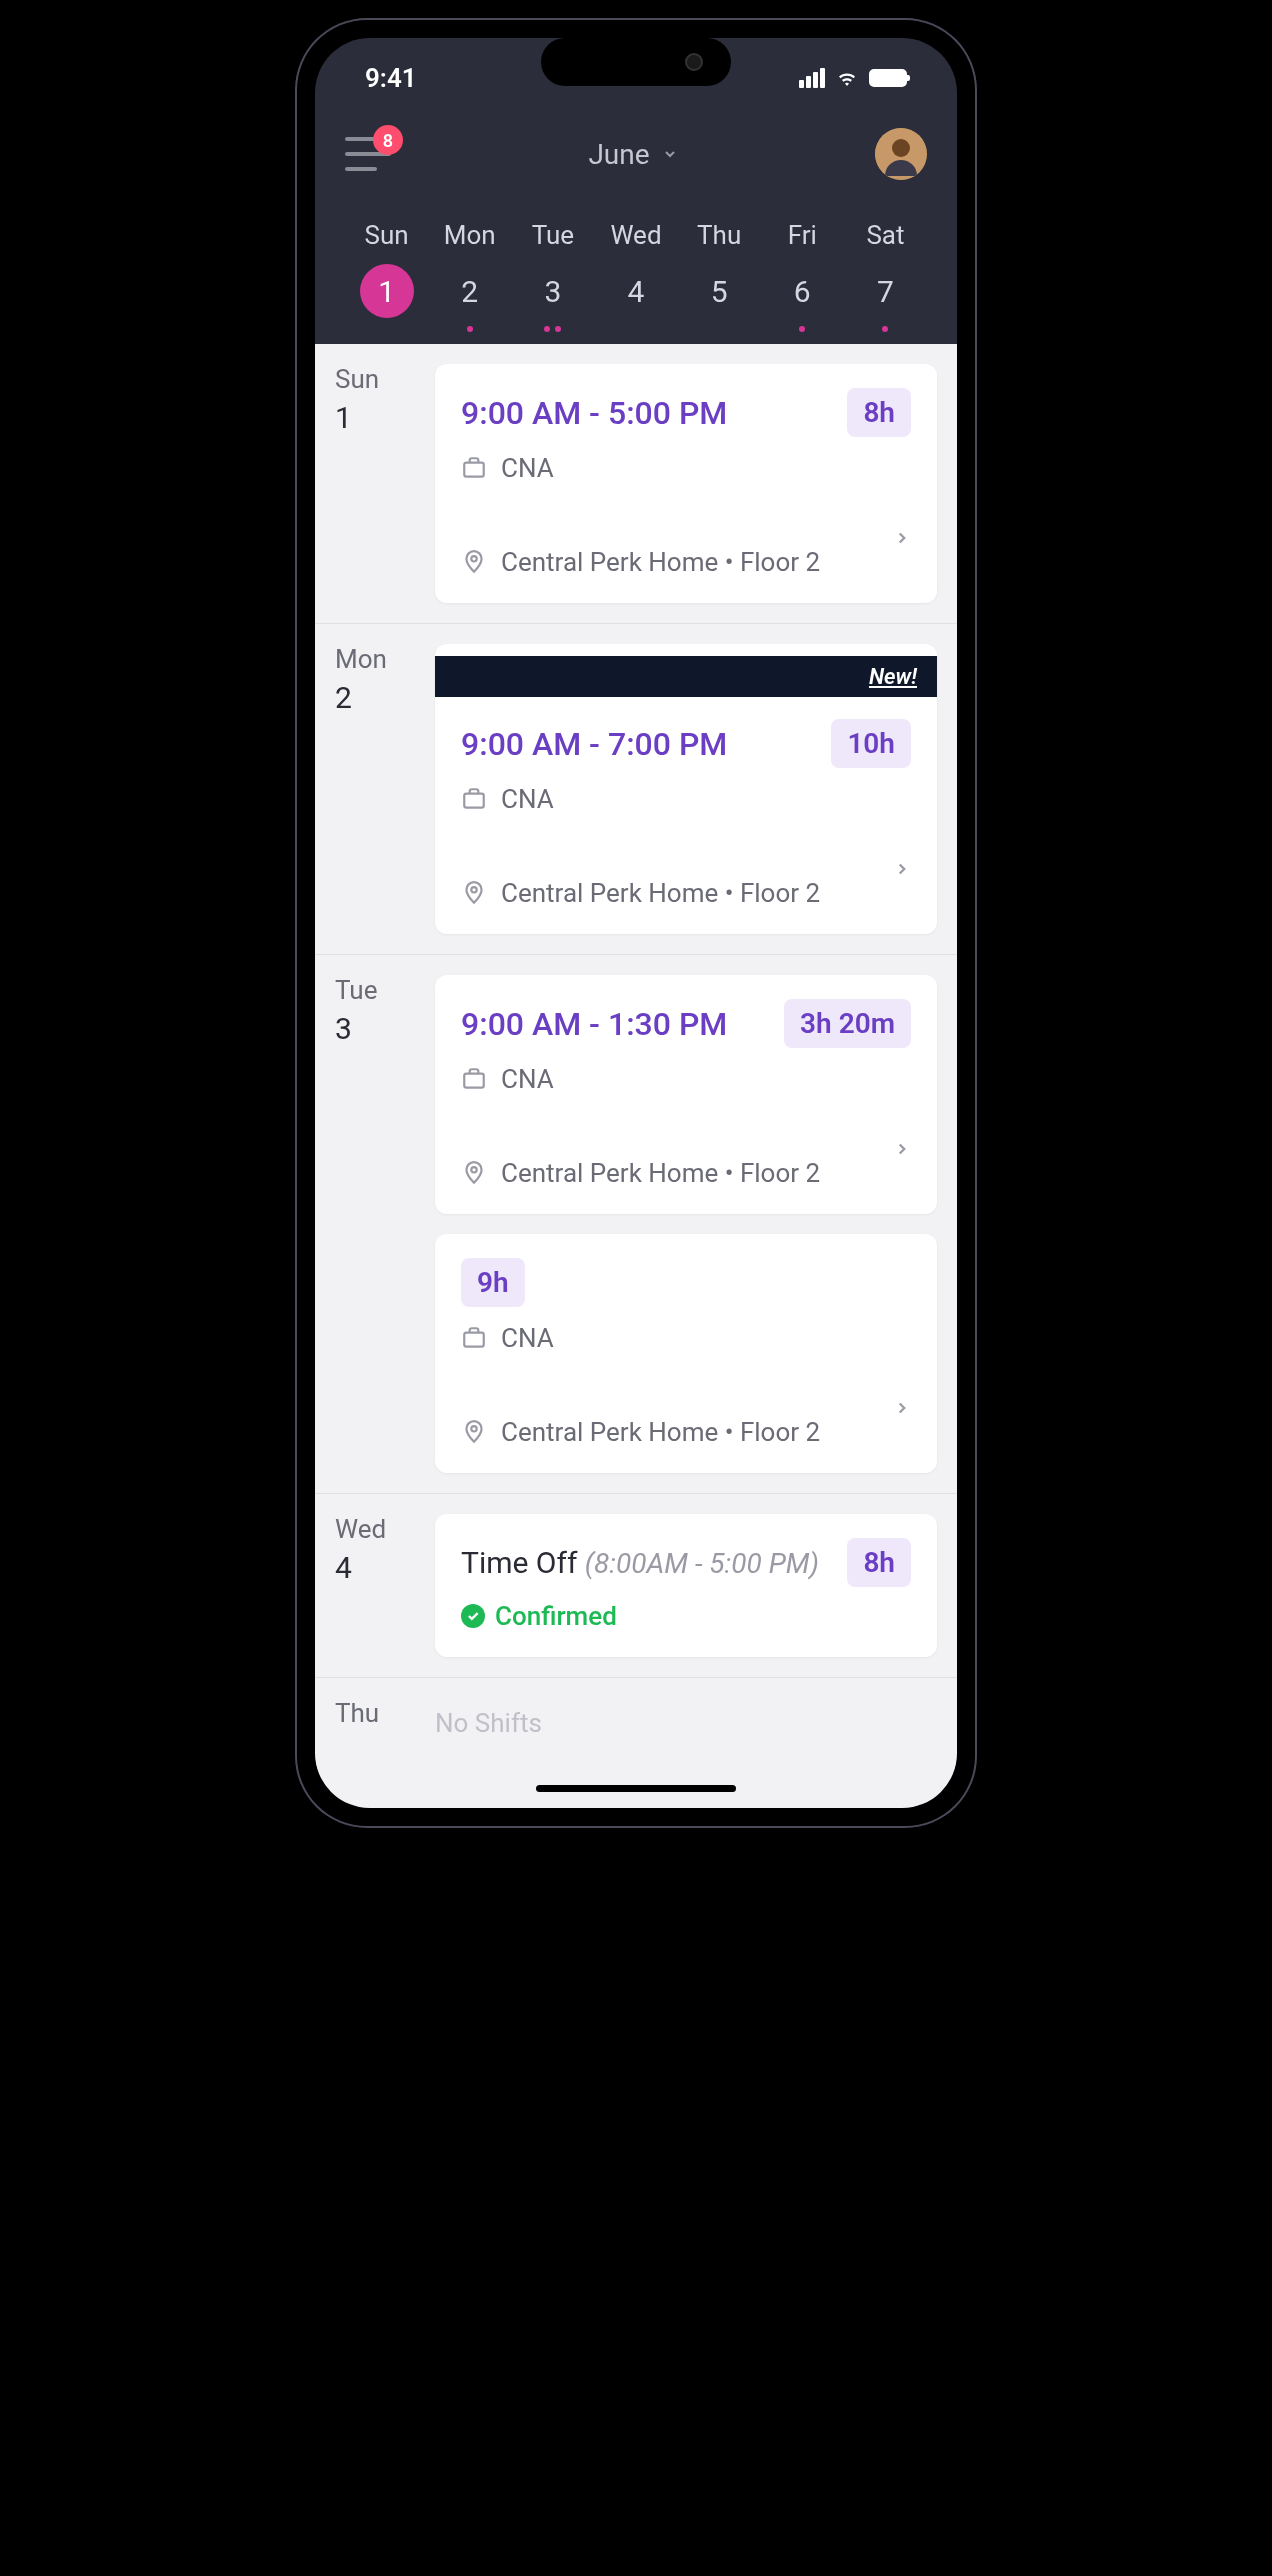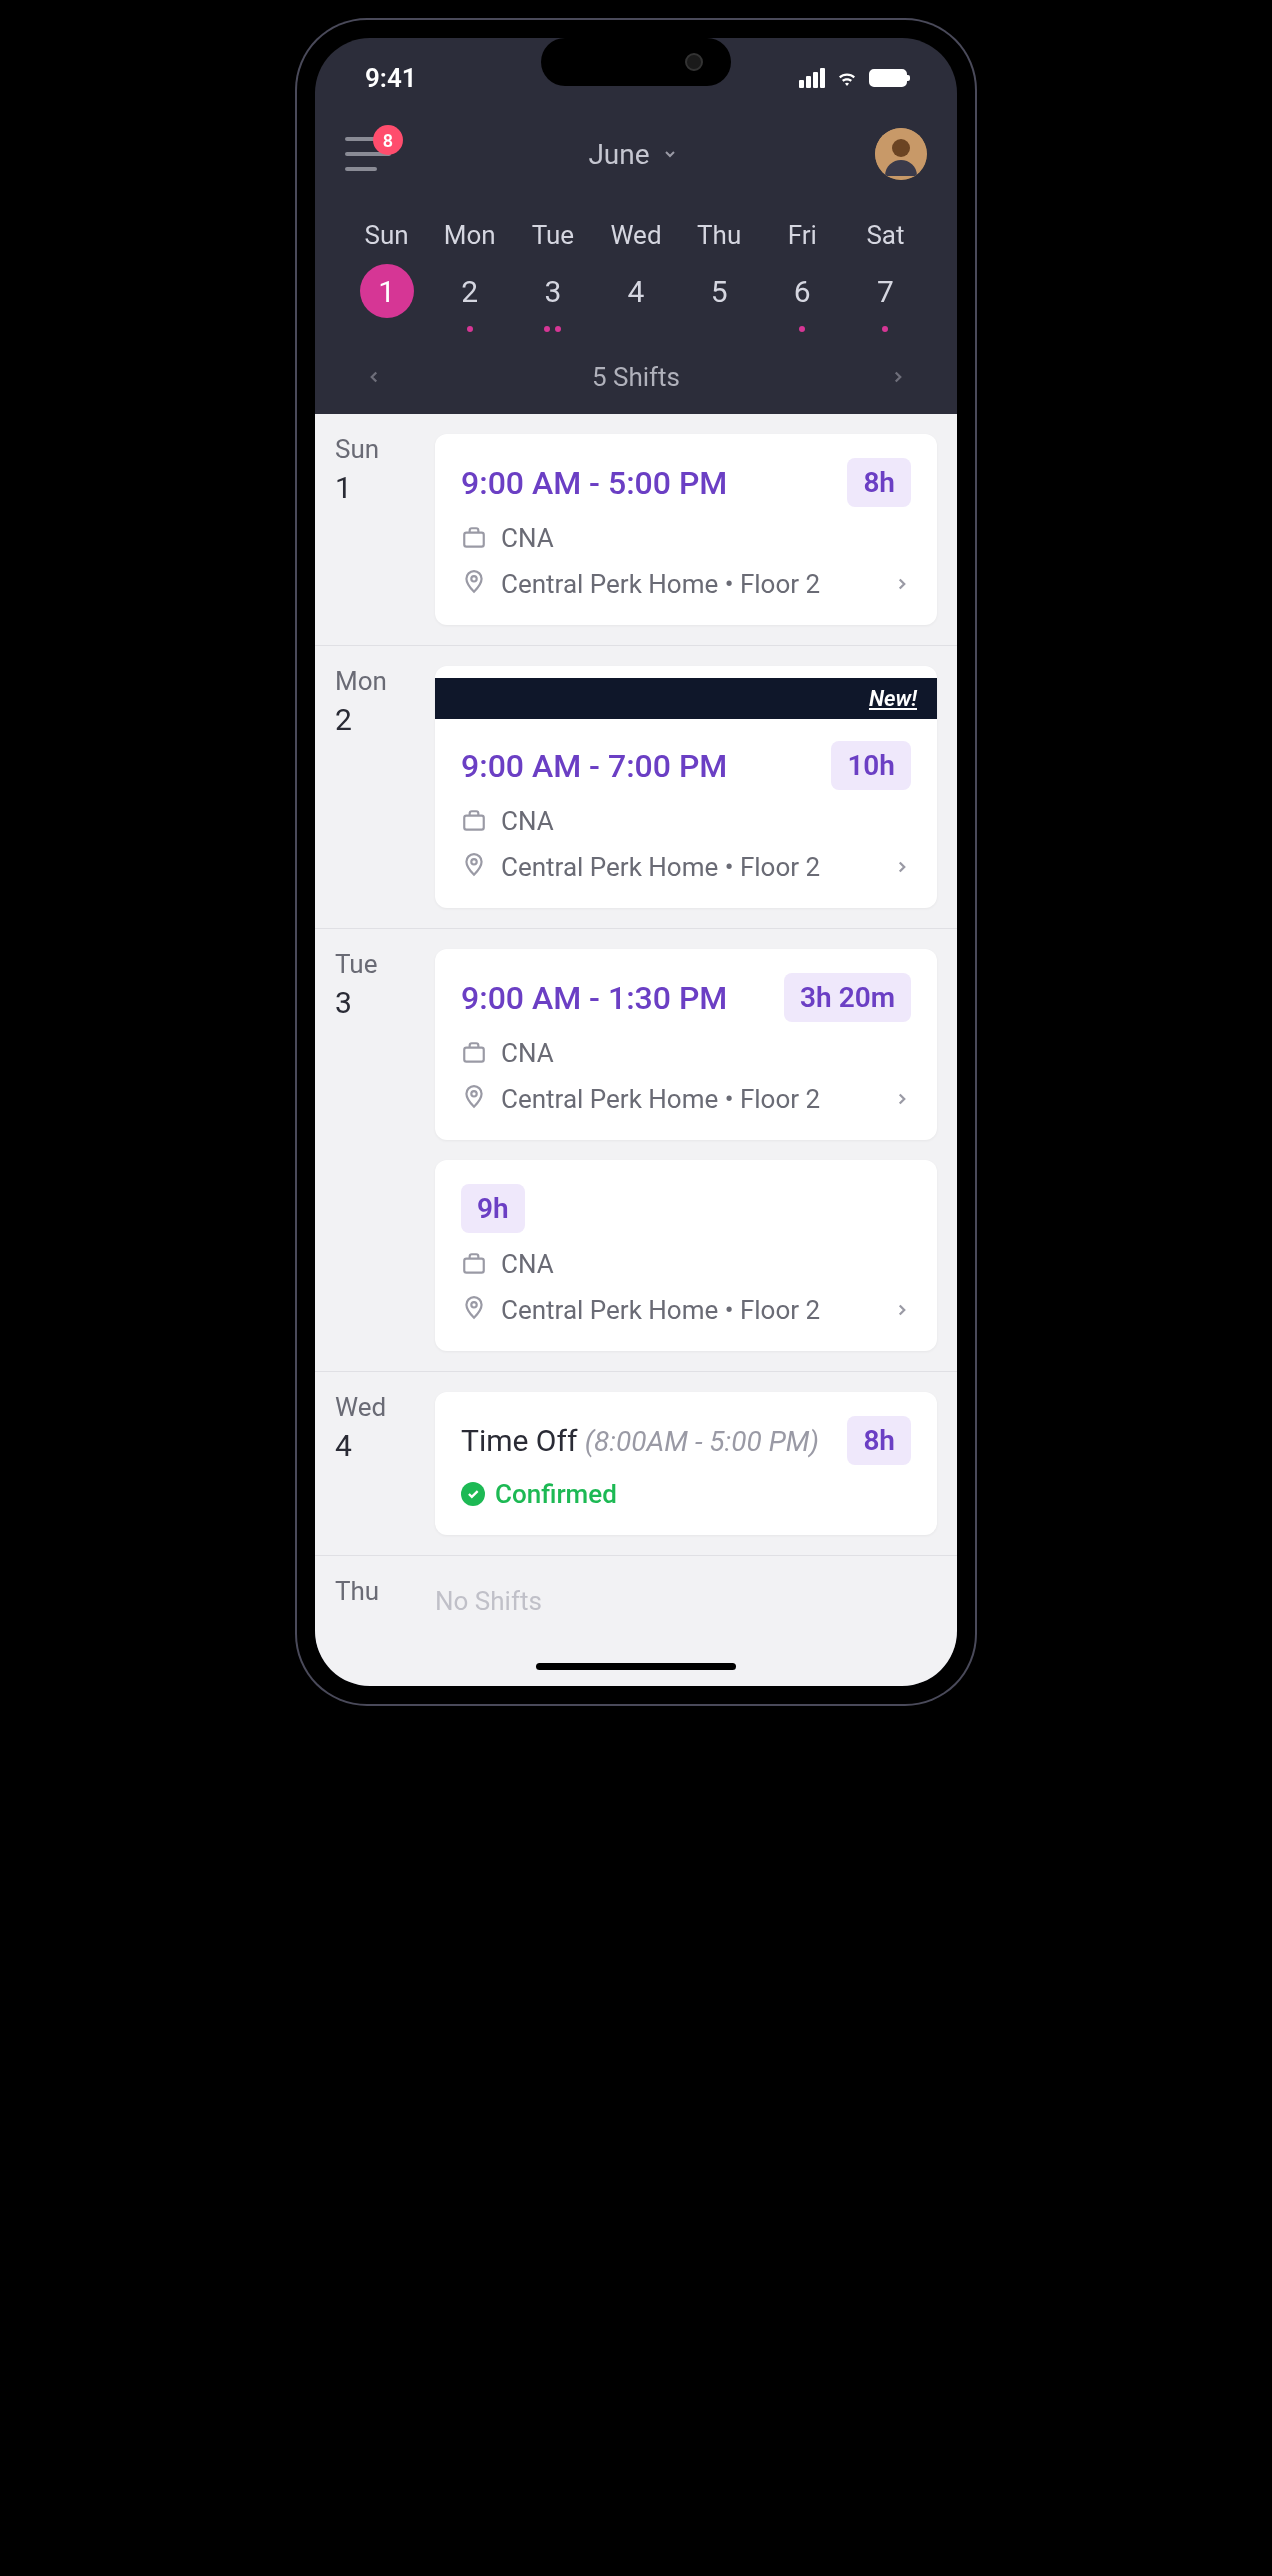--- a/index.html
+++ b/index.html
@@ -168,21 +168,21 @@
   .time-range .overnight { color: #9a9aa5; font-style: italic; font-size: 28px; }
   .pill {
     background: #efe8fb; color: #6b3fc4; font-size: 28px; font-weight: 600;
     padding: 8px 16px; border-radius: 8px;
   }
   .meta-row {
     display: flex; align-items: center; gap: 14px;
     color: #6a6b75; font-size: 26px; margin-top: 16px;
   }
   .meta-row.loc { justify-content: space-between; }
-  .meta-left { display: flex; align-items: flex-start; gap: 14px; }
+  .meta-left { display: flex; align-items: center; gap: 14px; margin-top: 48px; }
   .meta-icon { width: 26px; height: 26px; flex-shrink: 0; }
   .chev-r { width: 18px; height: 18px; color: #9a9aa5; }
   .timeoff-title { font-size: 30px; color: #2a2b35; }
   .timeoff-title .sub { color: #9a9aa5; font-style: italic; font-size: 28px; }
   .confirm-row { display: flex; align-items: center; gap: 10px; margin-top: 14px; }
   .confirm-row span { color: #1db954; font-size: 26px; font-weight: 500; }
   .check-circ {
     width: 24px; height: 24px; background: #1db954; border-radius: 50%;
     display: flex; align-items: center; justify-content: center;
   }
@@ -281,29 +281,20 @@
           </div>
           <div class="day-col">
             <div class="day-name">Sat</div>
             <div class="day-num">7</div>
             <div class="day-dots">
               <span></span>
             </div>
           </div>
         </div>
 
-      <div class="shifts-bar">
-        <svg class="arrow-btn" viewBox="0 0 24 24" fill="none" stroke="#9a9aa5" stroke-width="3">
-            <path d="M15 18l-6-6 6-6"></path>
-          </svg>
-        <span>5 Shifts</span>
-        <svg class="arrow-btn" viewBox="0 0 24 24" fill="none" stroke="#9a9aa5" stroke-width="3">
-            <path d="M9 6l6 6-6 6"></path>
-          </svg>
-      </div>
     </div>
 
     <div class="content" id="content">
         <div class="day-section">
           <div class="day-label">
             <div class="dn">Sun</div>
             <div class="dd">1</div>
           </div>
           <div class="cards">
             <div class="card">

